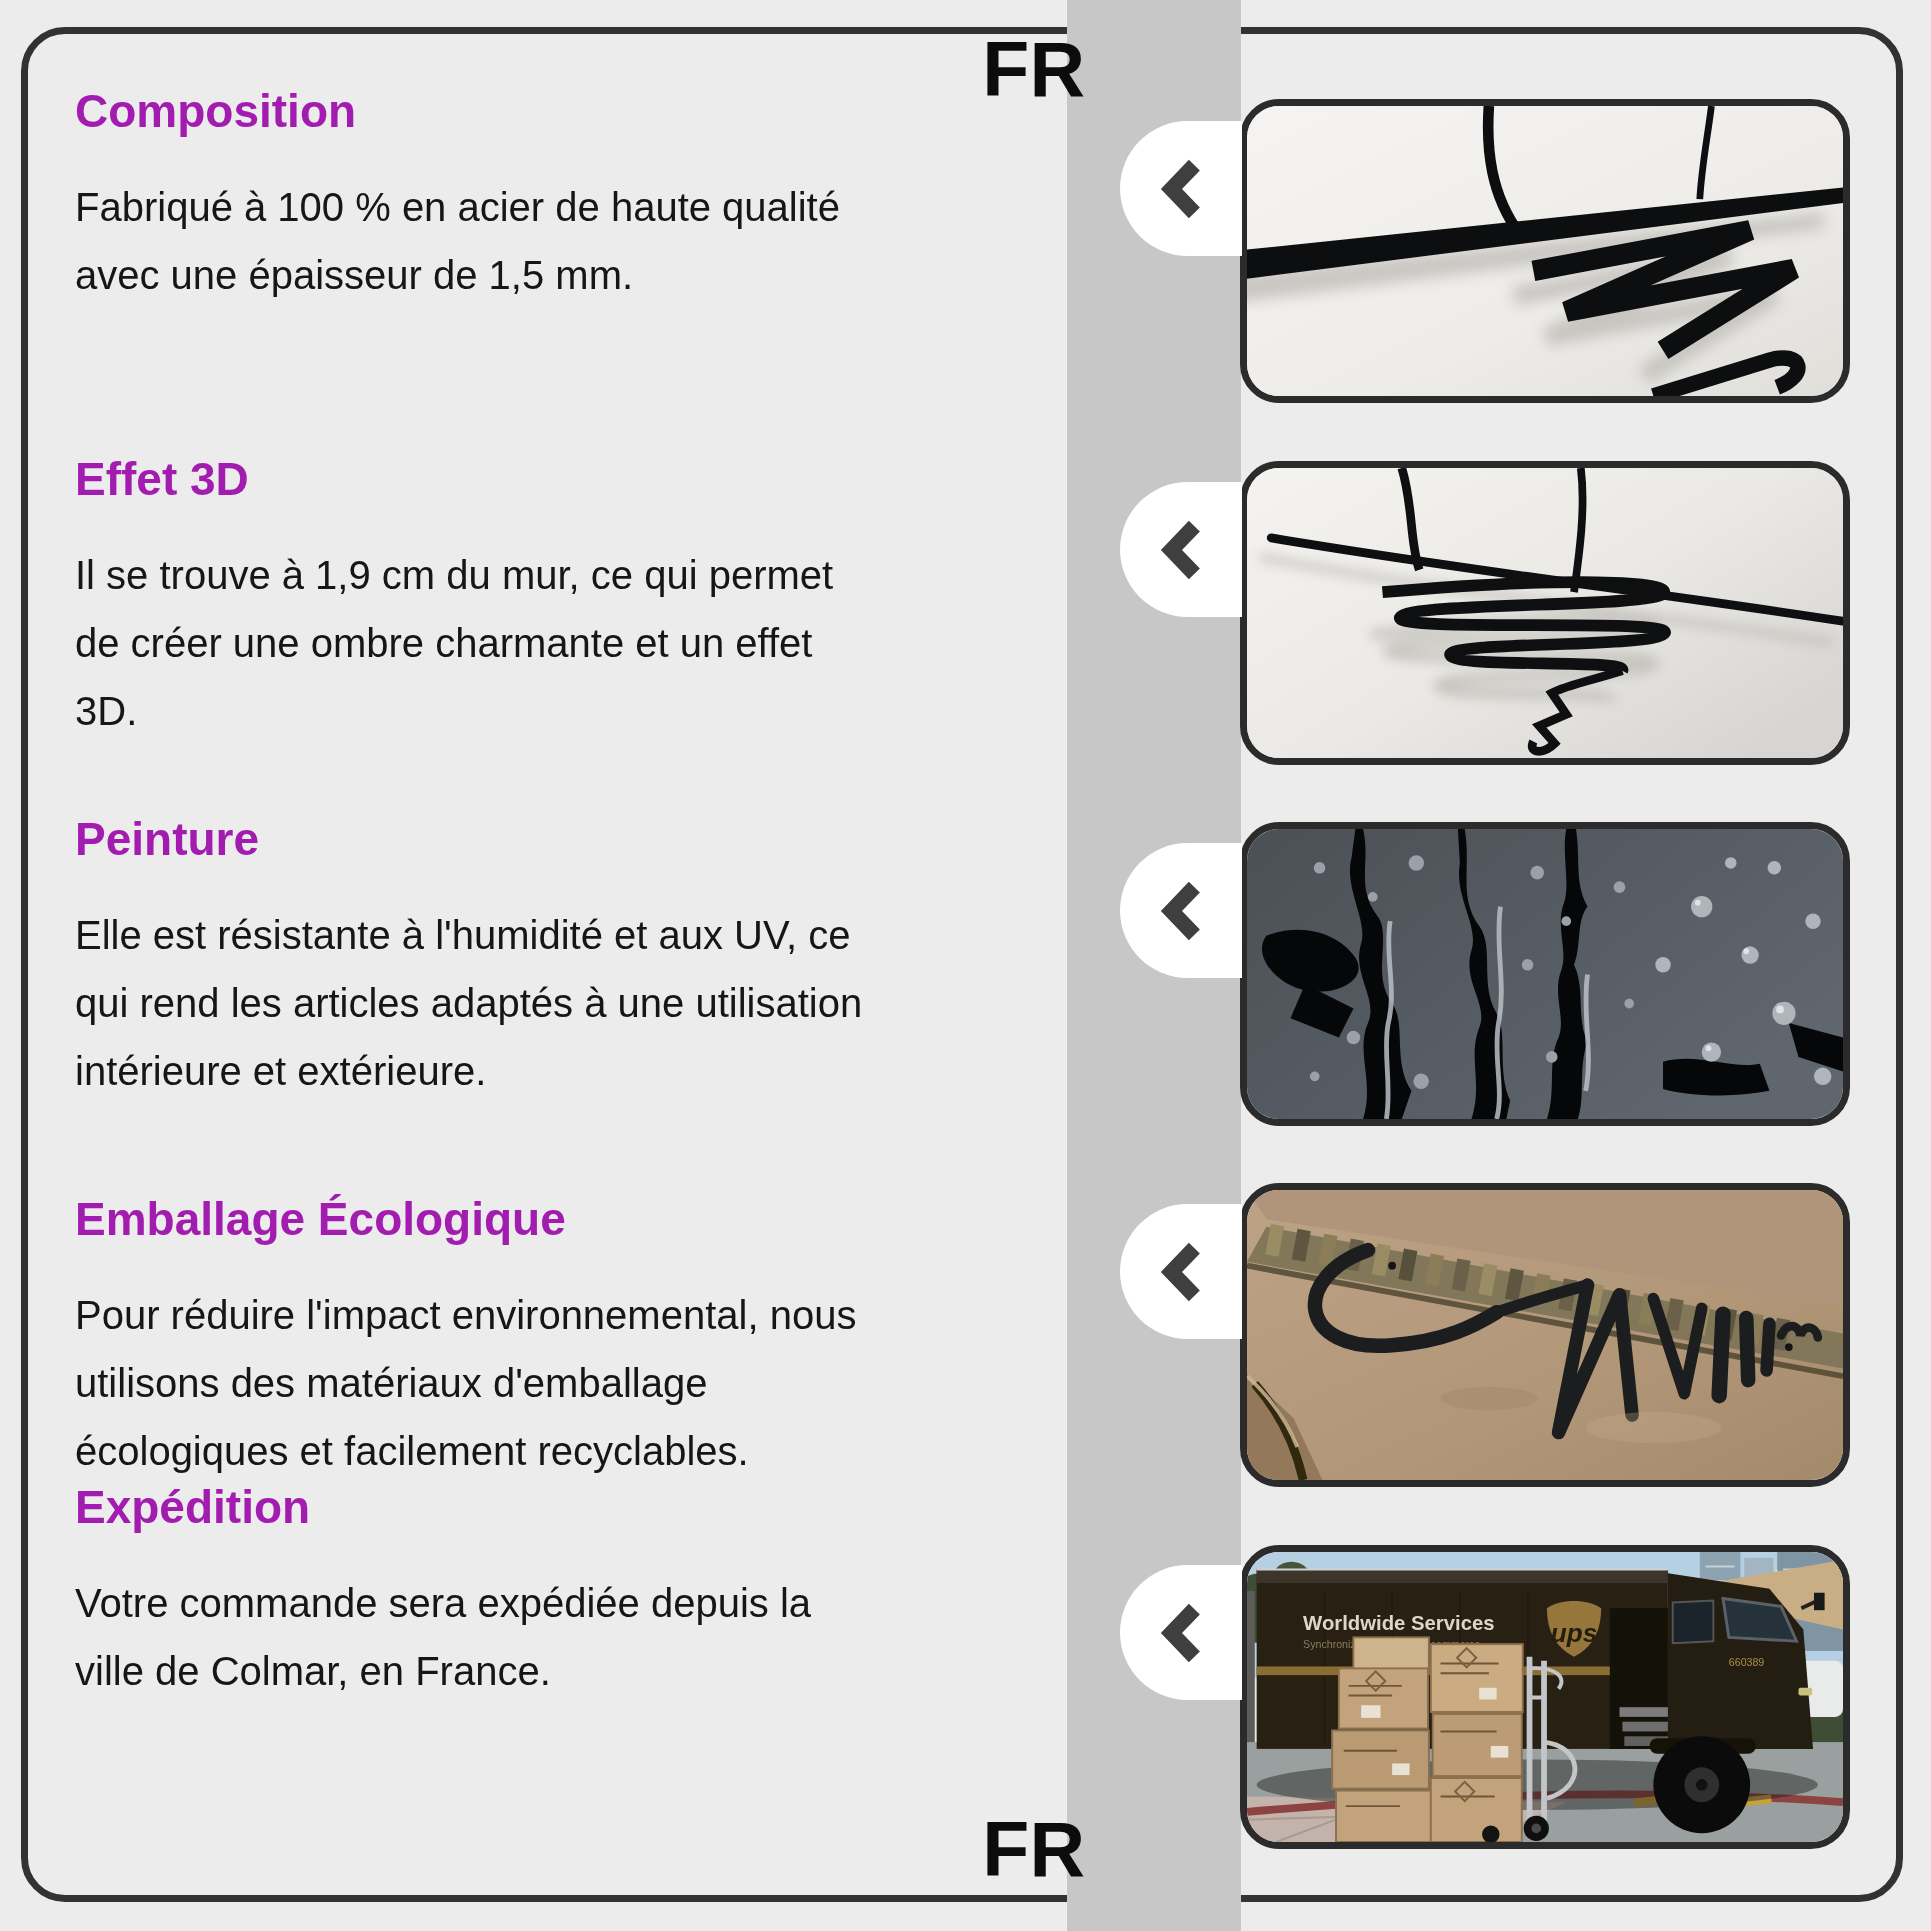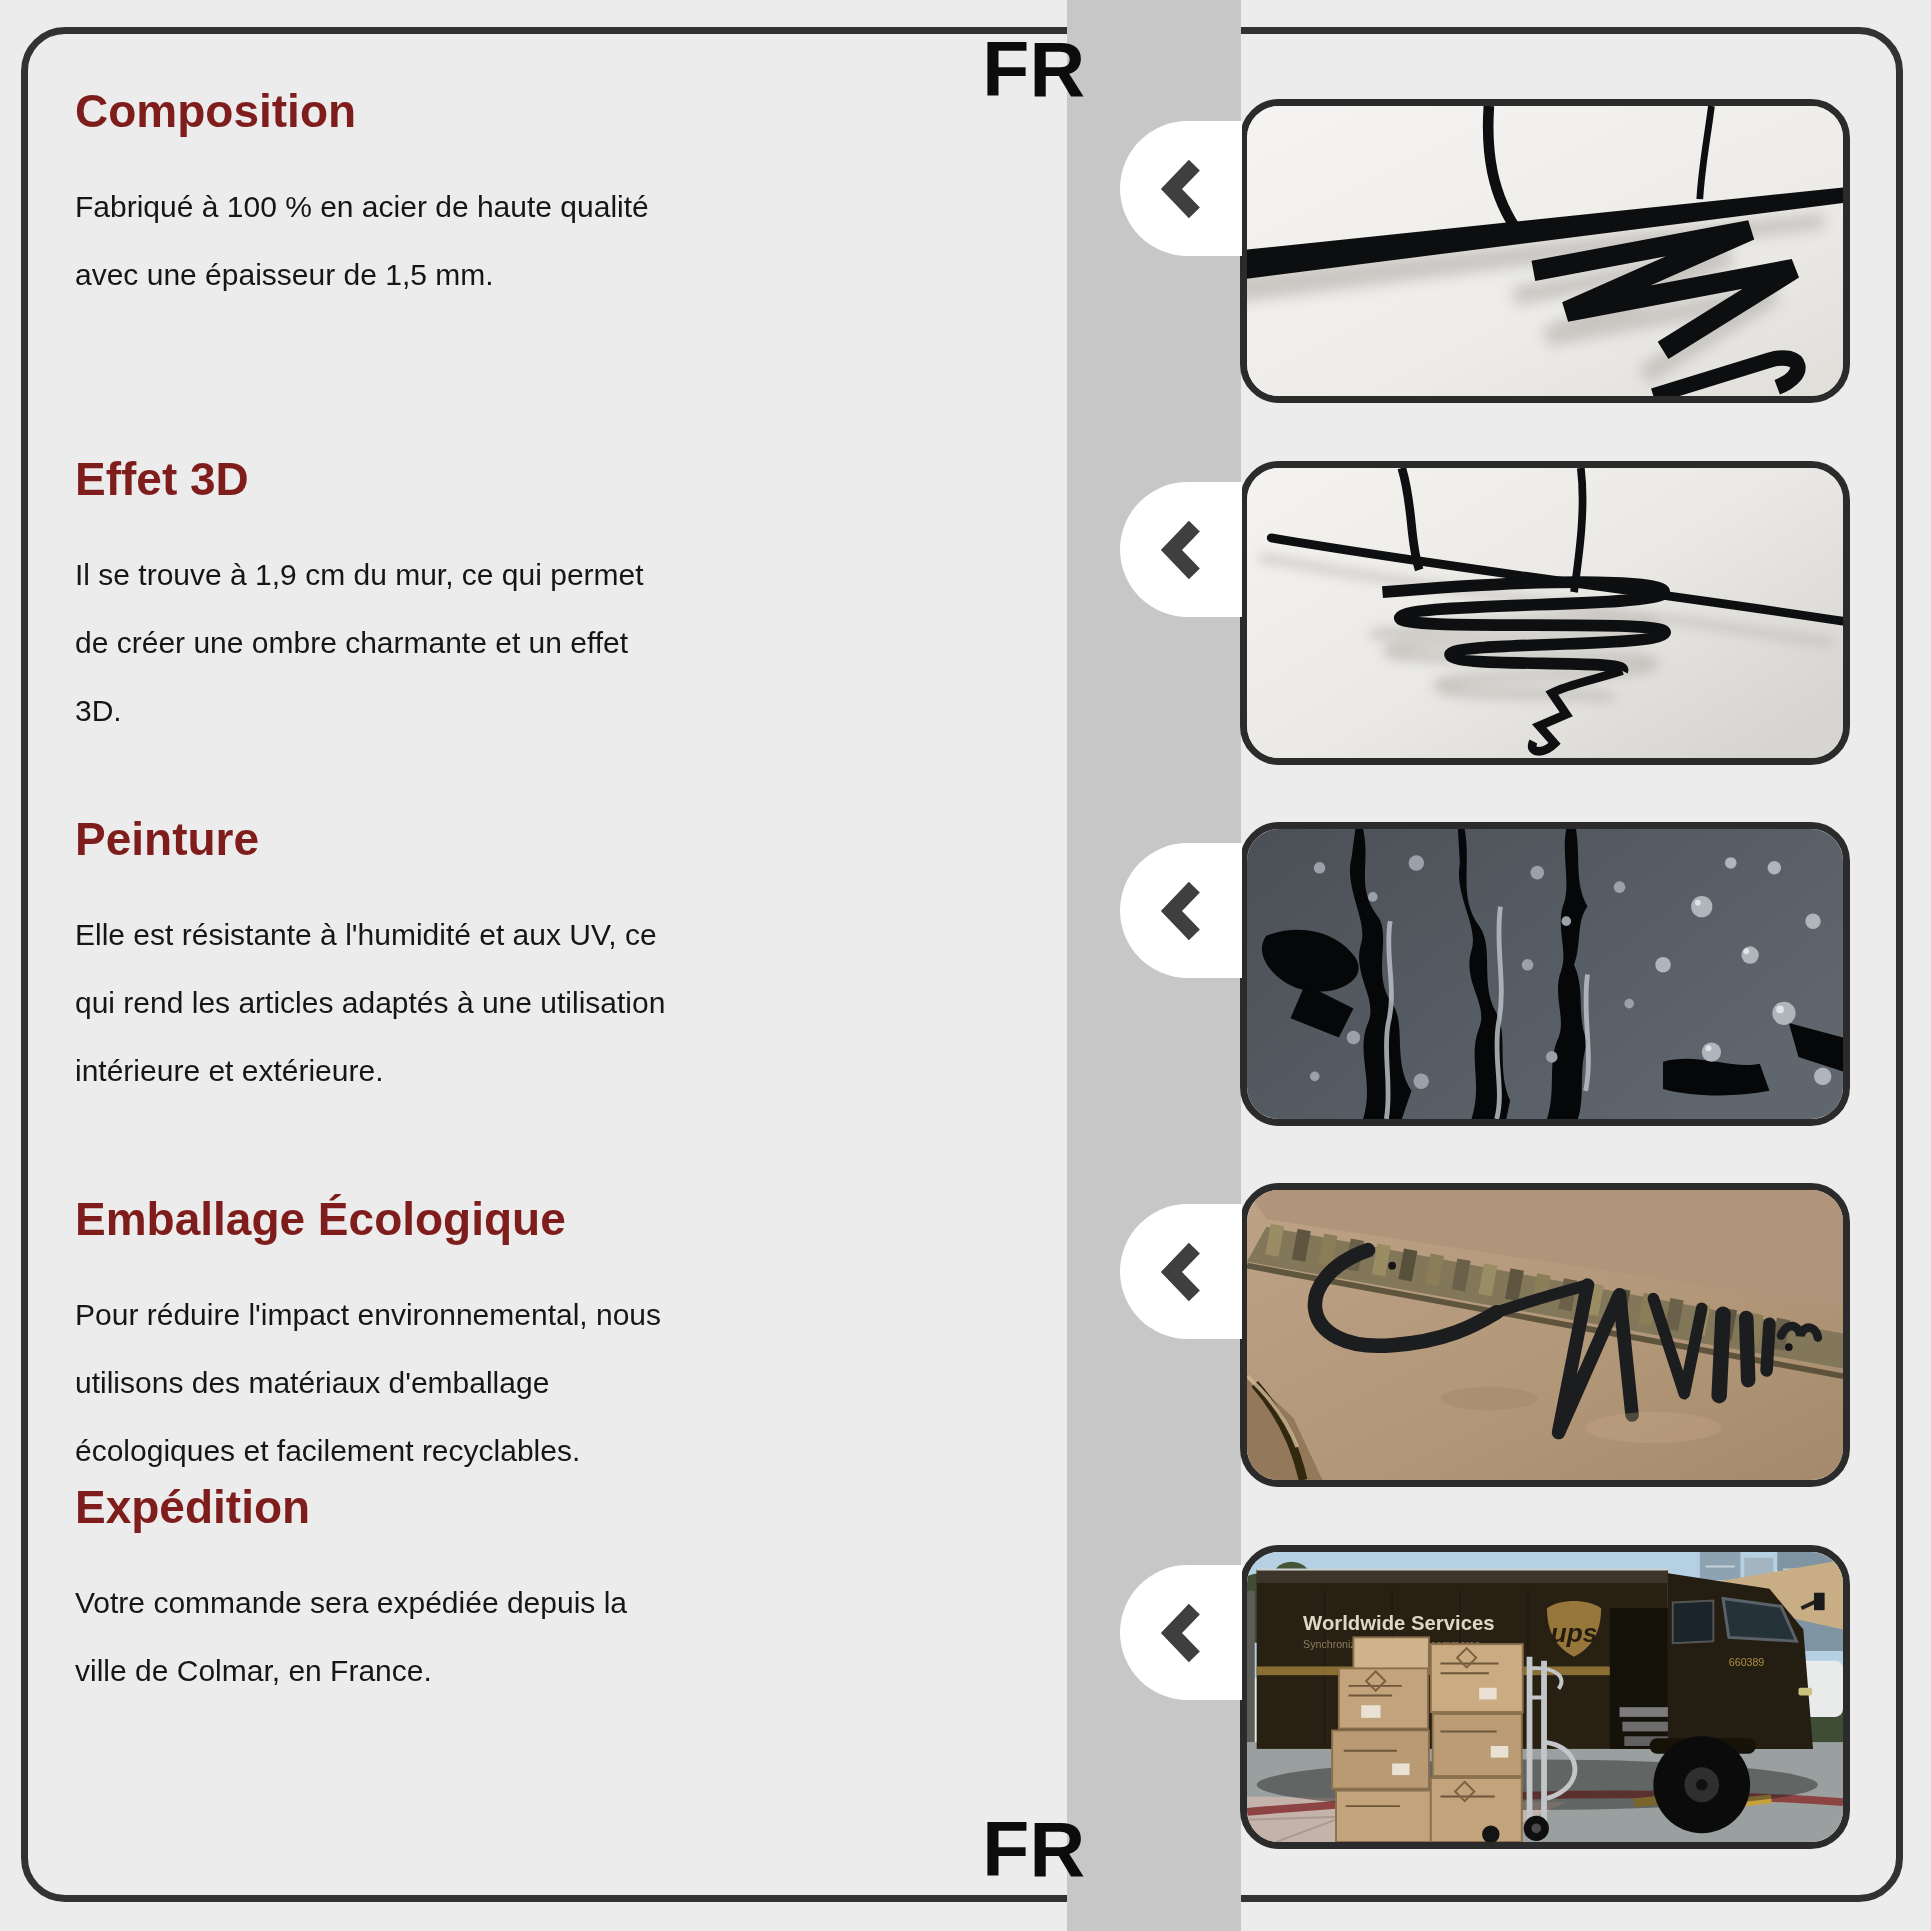--- a/index.html
+++ b/index.html
@@ -8,22 +8,22 @@
         font-family:"Liberation Sans",sans-serif;}
   .card{position:absolute;top:27px;height:1875px;background:#ececec;
         border:7.7px solid #323232;border-radius:44px;box-sizing:border-box;}
   .card-left{left:21px;width:1134px;}
   .card-right{left:1159px;width:744px;}
   .band{position:absolute;left:1067px;top:0;width:174px;height:1931px;background:#c7c7c7;z-index:2;}
   .fr{position:absolute;right:846px;font-weight:700;font-size:77px;line-height:77px;color:#0c0c0c;z-index:3;}
   .fr-top{top:31px;}
   .fr-bottom{top:1811px;}
   .section{position:absolute;left:75px;width:966px;z-index:3;}
-  .section h2{margin:0;font-size:46px;line-height:58px;font-weight:700;color:#7f1d1d;}
-  .section p{margin:33px 0 0 0;font-size:30px;line-height:68px;font-weight:400;color:#161616;white-space:pre-line;}
+  .section h2{margin:0;font-size:46px;line-height:58px;font-weight:700;color:#a21caf;}
+  .section p{margin:33px 0 0 0;font-size:40px;line-height:68px;font-weight:400;color:#161616;white-space:pre-line;}
   .s1{top:82px;} .s2{top:450px;} .s3{top:810px;} .s4{top:1170px;margin-top:20px;} .s5{top:1478px;}
   .thumb{position:absolute;left:1240px;width:610px;height:304px;box-sizing:border-box;
          border:7.7px solid #2b2b2b;border-radius:39px;overflow:hidden;background:#e6e5e2;z-index:4;}
   .thumb svg{display:block;width:100%;height:100%;}
   .t1{top:99px;} .t2{top:461px;} .t3{top:822px;} .t4{top:1183px;} .t5{top:1545px;}
   .nav-btn{position:absolute;left:1120px;width:122px;height:135px;background:#ffffff;
            border-radius:68px 0 0 68px;z-index:5;display:flex;align-items:center;justify-content:center;cursor:pointer;}
   .b1{top:121px;} .b2{top:482px;} .b3{top:843px;} .b4{top:1204px;} .b5{top:1565px;}
   .nav-btn svg{width:42px;height:60px;}
 </style>

